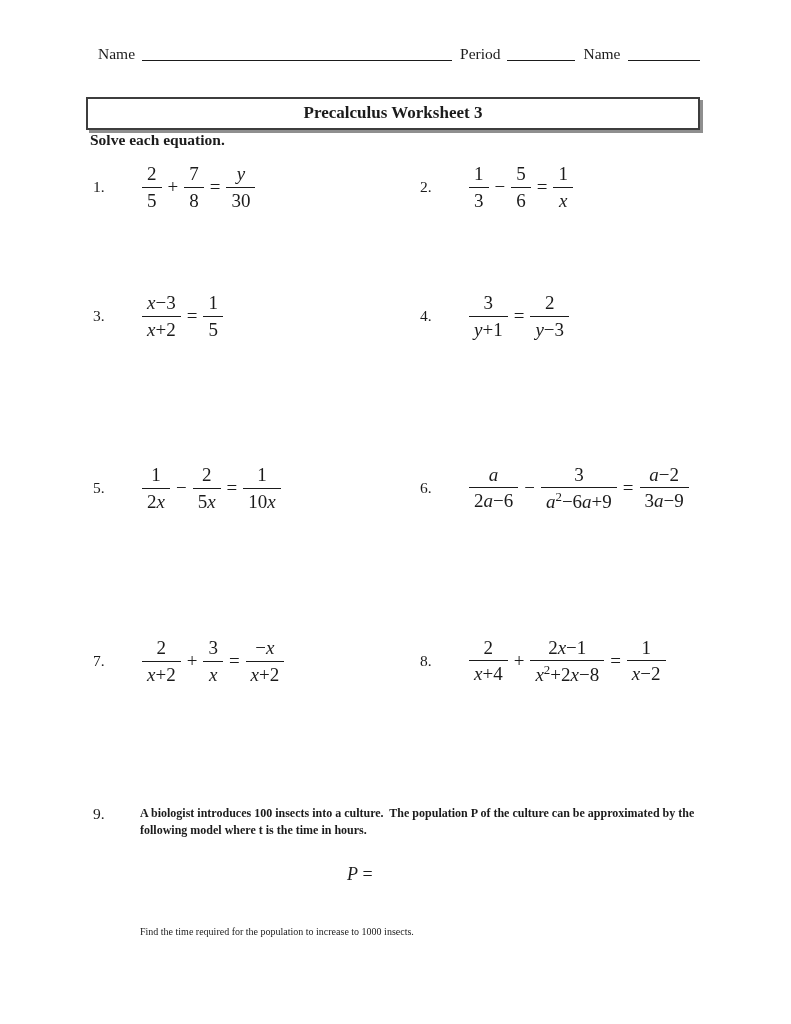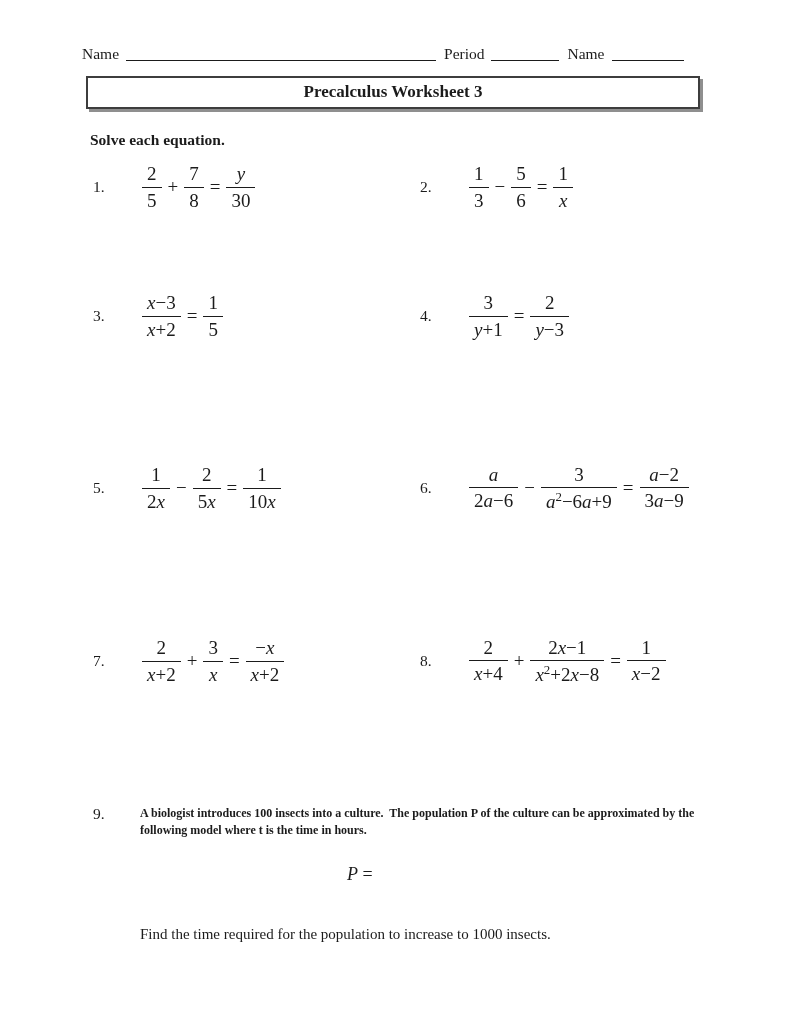--- a/index.html
+++ b/index.html
@@ -10,39 +10,39 @@
     margin: 0 auto;
     background: #ffffff;
     font-family: "Liberation Serif", "DejaVu Serif", serif;
     color: #1b1b1b;
     overflow: hidden;
   }
 
   
   .name-row {
     position: absolute;
-    top: 45px; left: 82px;
+    top: 45px; left: 98px;
     display: flex;
     align-items: flex-start;
     font-size: 15.5px;
     line-height: 1.1;
   }
   .name-row .lbl { white-space: nowrap; }
   .blank {
     display: inline-block;
     height: 15px;
     border-bottom: 1.4px solid #1b1b1b;
     margin: 0 8px 1px 7px;
   }
   .blank:last-child { margin-right: 0; }
 
   
   .title-box {
     position: absolute;
-    top: 76px; left: 86px;
+    top: 97px; left: 86px;
     width: 610px;
     border: 2px solid #3d3d3d;
     box-shadow: 3px 3px 0 0 #8f8f8f;
     background: #ffffff;
     text-align: center;
     padding: 3px 0 4px 0;
   }
   .title-line {
     font-weight: bold;
     font-size: 17px;
@@ -112,21 +112,21 @@
   .formula {
     position: absolute;
     top: 864px; left: 343px;
     display: flex;
     align-items: center;
     font-size: 18px;
   }
   .closing {
     position: absolute;
     top: 926px; left: 140px;
-    font-size: 15px;
+    font-size: 10px;
   }
 </style>
 </head>
 <body>
 
 <div class="page">
 
   <div class="name-row">
     <span class="lbl">Name</span>
     <span class="blank" style="width:310px"></span>

